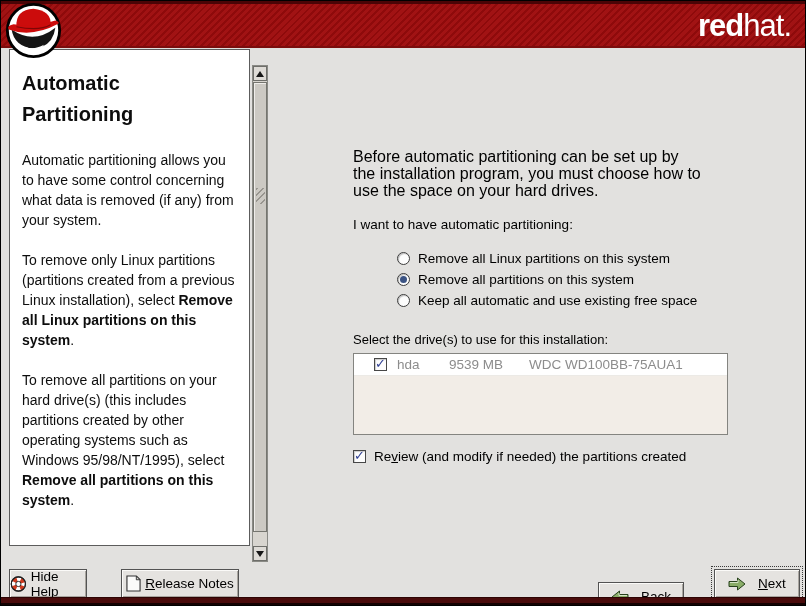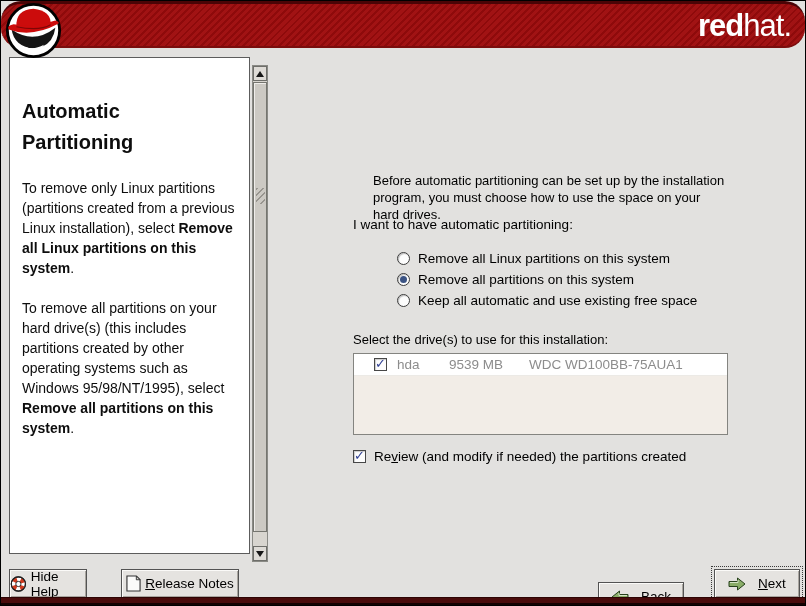--- a/index.html
+++ b/index.html
@@ -12,34 +12,33 @@
     border:1px solid #000;
   }
 
   
   .banner{
     position:absolute; left:0; top:0; width:804px; height:47px;
     background:#9e0b0c;
     background-image:repeating-linear-gradient(135deg, rgba(0,0,0,.10) 0 2px, rgba(255,255,255,.03) 2px 5px);
     border-top:3px solid #4a0406;
     border-bottom:2px solid #7b0d0d;
-    border-radius:20px;
   }
   .brand{
     position:absolute; right:14px; top:5px; color:#fff;
     font-size:31px; letter-spacing:-1px; line-height:34px;
   }
   .brand .b{ font-weight:bold; }
   .logo{ position:absolute; left:4px; top:1px; width:57px; height:57px; z-index:5; }
 
   
   .help-panel{
-    position:absolute; left:8px; top:56px; width:241px; height:497px;
+    position:absolute; left:8px; top:48px; width:241px; height:497px;
     background:#fff; border:1px solid #5c5c5c;
-    padding:24px 12px; color:#0d0d0d; overflow:hidden;
+    padding:4px 12px; color:#0d0d0d; overflow:hidden;
   }
   .help-panel h1{
     font-size:20px; font-weight:bold; line-height:31px;
     width:175px; margin-top:14px; letter-spacing:0;
   }
   .help-panel p{ font-size:14px; line-height:20px; margin-top:20px; }
   .help-panel b{ font-weight:bold; }
 
   
   .scrollbar{
@@ -59,21 +58,21 @@
     position:absolute; left:0; top:16px; width:14px; height:450px;
     background:#ccc9c3; border:1px solid #75756f;
     box-shadow:inset 1px 1px 0 #efedea;
   }
   .sb-grip{
     position:absolute; left:2px; top:105px; width:9px; height:16px;
     background:repeating-linear-gradient(135deg,#98958f 0 1.5px,transparent 1.5px 4.5px);
   }
 
   
-  .intro{ position:absolute; left:372px; top:147px; width:352px; font-size:13px; line-height:17px; color:#000;margin-top:24px; }
+  .intro{ position:absolute; left:352px; top:147px; width:352px; font-size:16px; line-height:17px; color:#000; }
   .prompt{ position:absolute; left:352px; top:216px; font-size:13.5px; color:#000; }
 
   .radio-group{ position:absolute; left:396px; top:247px; }
   .radio-row{ display:flex; align-items:center; height:21px; gap:8px; }
   .radio{
     width:13px; height:13px; border-radius:50%;
     background:#fdfdfd; border:1px solid #3c3c3c; position:relative; flex:0 0 13px;
     box-shadow:inset 1px 1px 1px rgba(0,0,0,.25);
   }
   .radio.sel::after{
@@ -141,20 +140,21 @@
     <circle cx="30" cy="30" r="27.5" fill="#ffffff" stroke="#000000" stroke-width="3"></circle>
     <path d="M7 29 Q30 45 53 27 Q51 42 39 47 Q25 52 14 43 Q8 37 7 29 Z" fill="#151515"></path>
     <path d="M21 47 Q30 51 41 45 Q37 54 27 54 Q23 51 21 47 Z" fill="#ffffff"></path>
     <path d="M12 26 Q11 8 30 7 Q49 9 48 24 Q36 31 12 26 Z" fill="#cc0c0c"></path>
     <path d="M4 29 Q28 38 56 23 Q58 21 53 19.5 Q30 27 9 23.5 Q1 25.5 4 29 Z" fill="#cc0c0c"></path>
     <path d="M12 26 Q36 31 48 24" fill="none" stroke="#7e0606" stroke-width="1.2"></path>
   </svg>
 
   <div class="help-panel">
     <h1>Automatic Partitioning</h1>
+    <p>Automatic partitioning allows you to have some control concerning what data is removed (if any) from your system.</p>
     <p><span>To remove only Linux partitions (partitions created from a previous Linux installation), select </span><b>Remove all Linux partitions on this system</b><span>.</span></p>
     <p><span>To remove all partitions on your hard drive(s) (this includes partitions created by other operating systems such as Windows 95/98/NT/1995), select </span><b>Remove all partitions on this system</b><span>.</span></p>
   </div>
 
   <div class="scrollbar">
     <div class="sb-btn sb-up">
         <span class="tri-up"></span>
       </div>
     <div class="sb-thumb">
         <span class="sb-grip"></span>

